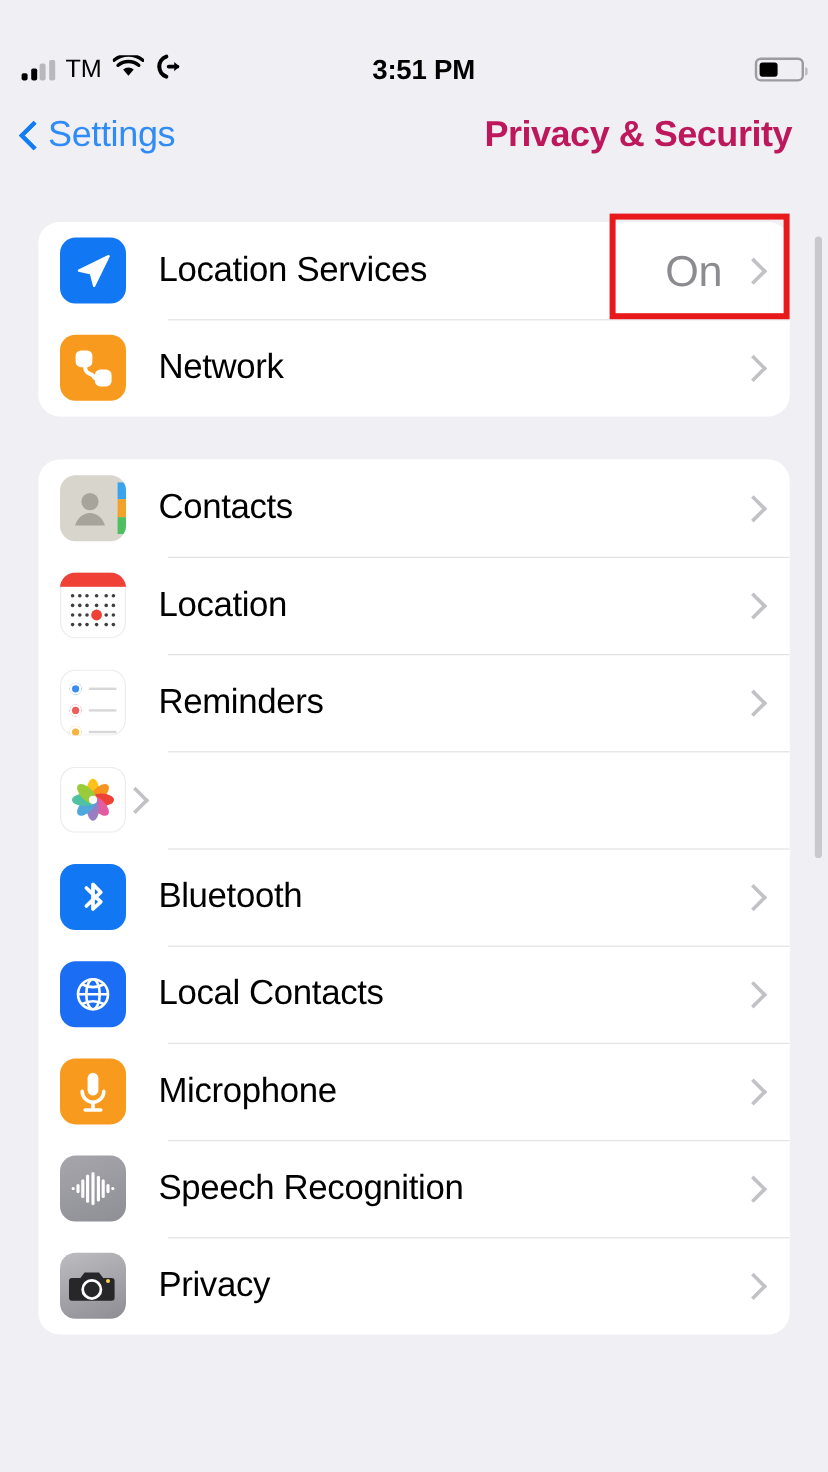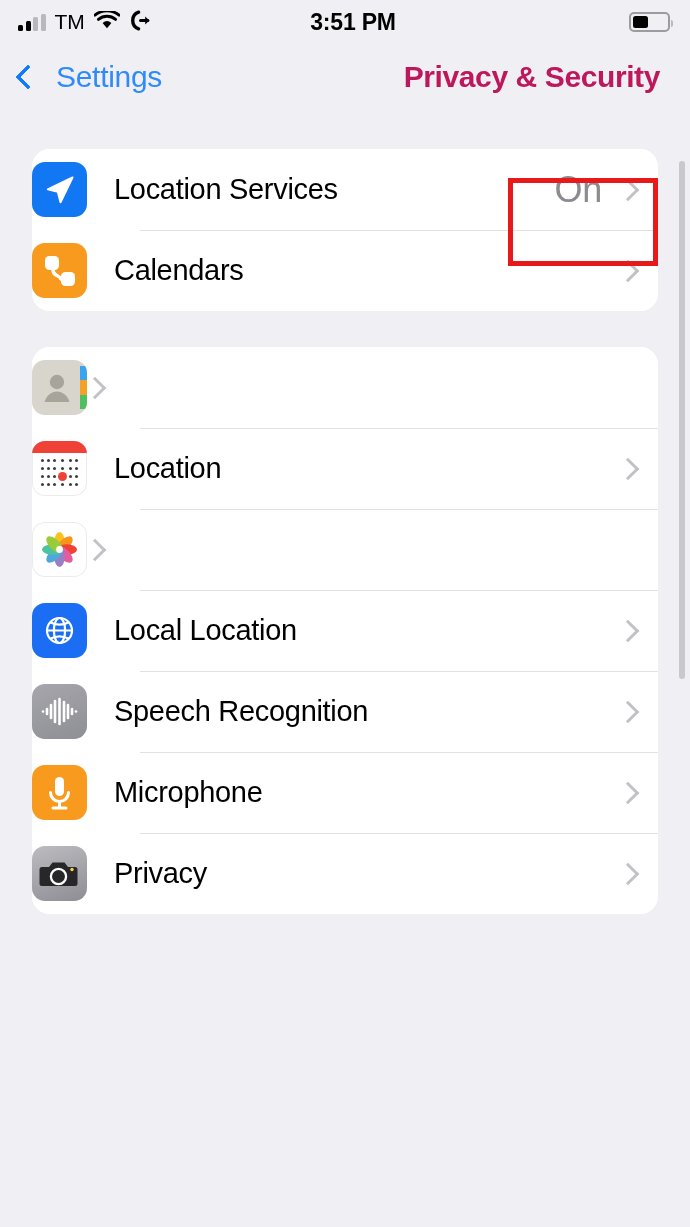--- a/index.html
+++ b/index.html
@@ -15,20 +15,21 @@
     position: relative;
     -webkit-font-smoothing: antialiased;
   }
 
   
   .status-bar {
     position: relative;
     height: 44px;
     width: 690px;
     background: #f0eff4;
+    margin-top: 36px;
   }
   .sb-left {
     position: absolute;
     left: 18px;
     top: 0;
     height: 44px;
     display: flex;
     align-items: center;
     gap: 9px;
   }
@@ -109,21 +110,21 @@
     width: 690px;
     background: #f0eff4;
   }
   .back-button {
     position: absolute;
     left: 16px;
     top: 0;
     height: 66px;
     display: flex;
     align-items: center;
-    gap: 24px;
+    gap: 8px;
     cursor: pointer;
   }
   .chevron-back {
     width: 16px;
     height: 28px;
     position: relative;
   }
   .chevron-back::before {
     content: "";
     position: absolute;
@@ -171,20 +172,21 @@
     overflow: hidden;
   }
   #group-1 { margin-top: 39px; }
   #group-2 { margin-top: 36px; }
 
   .row {
     position: relative;
     display: flex;
     align-items: center;
     height: 81px;
+    padding-left: 18px;
     padding-right: 22px;
     cursor: pointer;
     background: #fff;
   }
   .row + .row::before {
     content: "";
     position: absolute;
     left: 108px;
     right: 0;
     top: 0;
@@ -383,39 +385,40 @@
     </div>
 
     <div class="row">
       <span class="row-icon ic-tracking">
         <svg viewBox="0 0 55 55">
           <rect x="13" y="13" width="14" height="14" rx="4.5" fill="#fff"></rect>
           <rect x="29" y="29" width="14" height="14" rx="4.5" fill="#fff"></rect>
           <path d="M21 27 C21 34 27 31 29 36" stroke="#fff" stroke-width="3.4" fill="none" stroke-linecap="round"></path>
         </svg>
       </span>
-      <span class="row-label">Calendars</span>
+      <span class="row-label">Network</span>
       <span class="chev"></span>
     </div>
   </div>
 
   <div class="card" id="group-2">
 
     <div class="row">
       <span class="row-icon ic-contacts">
         <svg viewBox="0 0 55 55" style="position:absolute;left:0;top:0">
           <circle cx="25" cy="22" r="7.2" fill="#a7a49c"></circle>
           <path d="M12.5 42 c2-7.5 8-10.6 12.5-10.6 S35.5 34.5 37.5 42 Z" fill="#a7a49c"></path>
         </svg>
         <span class="contact-tabs">
             <span></span>
             <span></span>
             <span></span>
           </span>
       </span>
+      <span class="row-label">Contacts</span>
       <span class="chev"></span>
     </div>
 
     <div class="row">
       <span class="row-icon ic-calendars">
         <span class="cal-top"></span>
         <span class="cal-dots">
           <i></i>
             <i></i>
             <i></i>
@@ -439,54 +442,96 @@
             <i></i>
             <i></i>
             <i></i>
             <i></i>
         </span>
       </span>
       <span class="row-label">Location</span>
       <span class="chev"></span>
     </div>
 
+    <div class="row">
+      <span class="row-icon ic-reminders">
+        <span class="rem-rows">
+          <div>
+              <b></b>
+              <em></em>
+            </div>
+          <div>
+              <b></b>
+              <em></em>
+            </div>
+          <div>
+              <b></b>
+              <em></em>
+            </div>
+        </span>
+      </span>
+      <span class="row-label">Reminders</span>
+      <span class="chev"></span>
+    </div>
 
     <div class="row">
       <span class="row-icon ic-photos">
         <svg viewBox="0 0 55 55">
           <g transform="translate(27.5,27.5)">
             <ellipse rx="5.2" ry="10.5" cy="-7" fill="#fcc21b" transform="rotate(0)"></ellipse>
             <ellipse rx="5.2" ry="10.5" cy="-7" fill="#f7941e" transform="rotate(45)"></ellipse>
             <ellipse rx="5.2" ry="10.5" cy="-7" fill="#ef4136" transform="rotate(90)"></ellipse>
             <ellipse rx="5.2" ry="10.5" cy="-7" fill="#e55ba0" transform="rotate(135)"></ellipse>
             <ellipse rx="5.2" ry="10.5" cy="-7" fill="#9a7ec4" transform="rotate(180)"></ellipse>
             <ellipse rx="5.2" ry="10.5" cy="-7" fill="#4fa7dc" transform="rotate(225)"></ellipse>
             <ellipse rx="5.2" ry="10.5" cy="-7" fill="#4fc3a1" transform="rotate(270)"></ellipse>
             <ellipse rx="5.2" ry="10.5" cy="-7" fill="#9acb3b" transform="rotate(315)"></ellipse>
             <circle r="3.4" fill="#fdfdfd"></circle>
           </g>
         </svg>
       </span>
       <span class="chev"></span>
     </div>
 
+    <div class="row">
+      <span class="row-icon ic-bluetooth">
+        <svg viewBox="0 0 55 55">
+          <path d="M22 20 L34 31.5 L27.5 37.5 L27.5 17 L34 23.5 L22 35" stroke="#fff" stroke-width="3.1" fill="none" stroke-linejoin="round" stroke-linecap="round"></path>
+        </svg>
+      </span>
+      <span class="row-label">Bluetooth</span>
+      <span class="chev"></span>
+    </div>
 
     <div class="row">
       <span class="row-icon ic-localnetwork">
         <svg viewBox="0 0 55 55">
           <g stroke="#fff" stroke-width="2.2" fill="none">
             <circle cx="27.5" cy="27.5" r="12.5"></circle>
             <ellipse cx="27.5" cy="27.5" rx="5.6" ry="12.5"></ellipse>
             <line x1="15" y1="27.5" x2="40" y2="27.5"></line>
             <path d="M18.2 19.2 a20 20 0 0 0 18.6 0"></path>
             <path d="M18.2 35.8 a20 20 0 0 1 18.6 0"></path>
           </g>
         </svg>
       </span>
-      <span class="row-label">Local Location</span>
+      <span class="row-label">Local Contacts</span>
+      <span class="chev"></span>
+    </div>
+
+    <div class="row">
+      <span class="row-icon ic-microphone">
+        <svg viewBox="0 0 55 55">
+          <rect x="23" y="12" width="9" height="19" rx="4.5" fill="#fff"></rect>
+          <path d="M18.5 27.5 a9 9 0 0 0 18 0" stroke="#fff" stroke-width="3" fill="none" stroke-linecap="round"></path>
+          <line x1="27.5" y1="36.5" x2="27.5" y2="41.5" stroke="#fff" stroke-width="3" stroke-linecap="round"></line>
+          <line x1="21" y1="43" x2="34" y2="43" stroke="#fff" stroke-width="3" stroke-linecap="round"></line>
+        </svg>
+      </span>
+      <span class="row-label">Microphone</span>
       <span class="chev"></span>
     </div>
 
     <div class="row">
       <span class="row-icon ic-speech">
         <svg viewBox="0 0 55 55">
           <g stroke="#fff" stroke-width="2.6" stroke-linecap="round">
             <line x1="11" y1="27.5" x2="11" y2="27.5"></line>
             <line x1="15" y1="25" x2="15" y2="30"></line>
             <line x1="19" y1="21" x2="19" y2="34"></line>
@@ -497,33 +542,20 @@
             <line x1="40" y1="25" x2="40" y2="30"></line>
             <line x1="44" y1="27.5" x2="44" y2="27.5"></line>
           </g>
         </svg>
       </span>
       <span class="row-label">Speech Recognition</span>
       <span class="chev"></span>
     </div>
 
     <div class="row">
-      <span class="row-icon ic-microphone">
-        <svg viewBox="0 0 55 55">
-          <rect x="23" y="12" width="9" height="19" rx="4.5" fill="#fff"></rect>
-          <path d="M18.5 27.5 a9 9 0 0 0 18 0" stroke="#fff" stroke-width="3" fill="none" stroke-linecap="round"></path>
-          <line x1="27.5" y1="36.5" x2="27.5" y2="41.5" stroke="#fff" stroke-width="3" stroke-linecap="round"></line>
-          <line x1="21" y1="43" x2="34" y2="43" stroke="#fff" stroke-width="3" stroke-linecap="round"></line>
-        </svg>
-      </span>
-      <span class="row-label">Microphone</span>
-      <span class="chev"></span>
-    </div>
-
-    <div class="row">
       <span class="row-icon ic-camera">
         <svg viewBox="0 0 55 55">
           <path d="M11 22 h7 l3.5-4.5 h12 L37 22 h7 a2.5 2.5 0 0 1 2.5 2.5 v14 a2.5 2.5 0 0 1 -2.5 2.5 h-33 a2.5 2.5 0 0 1 -2.5 -2.5 v-14 a2.5 2.5 0 0 1 2.5 -2.5 z" fill="#272729" transform="translate(-1,-1)"></path>
           <circle cx="26.5" cy="30.5" r="7.6" fill="none" stroke="#fff" stroke-width="2.3"></circle>
           <circle cx="40" cy="23.5" r="1.7" fill="#fbd24a"></circle>
         </svg>
       </span>
       <span class="row-label">Privacy</span>
       <span class="chev"></span>
     </div>

